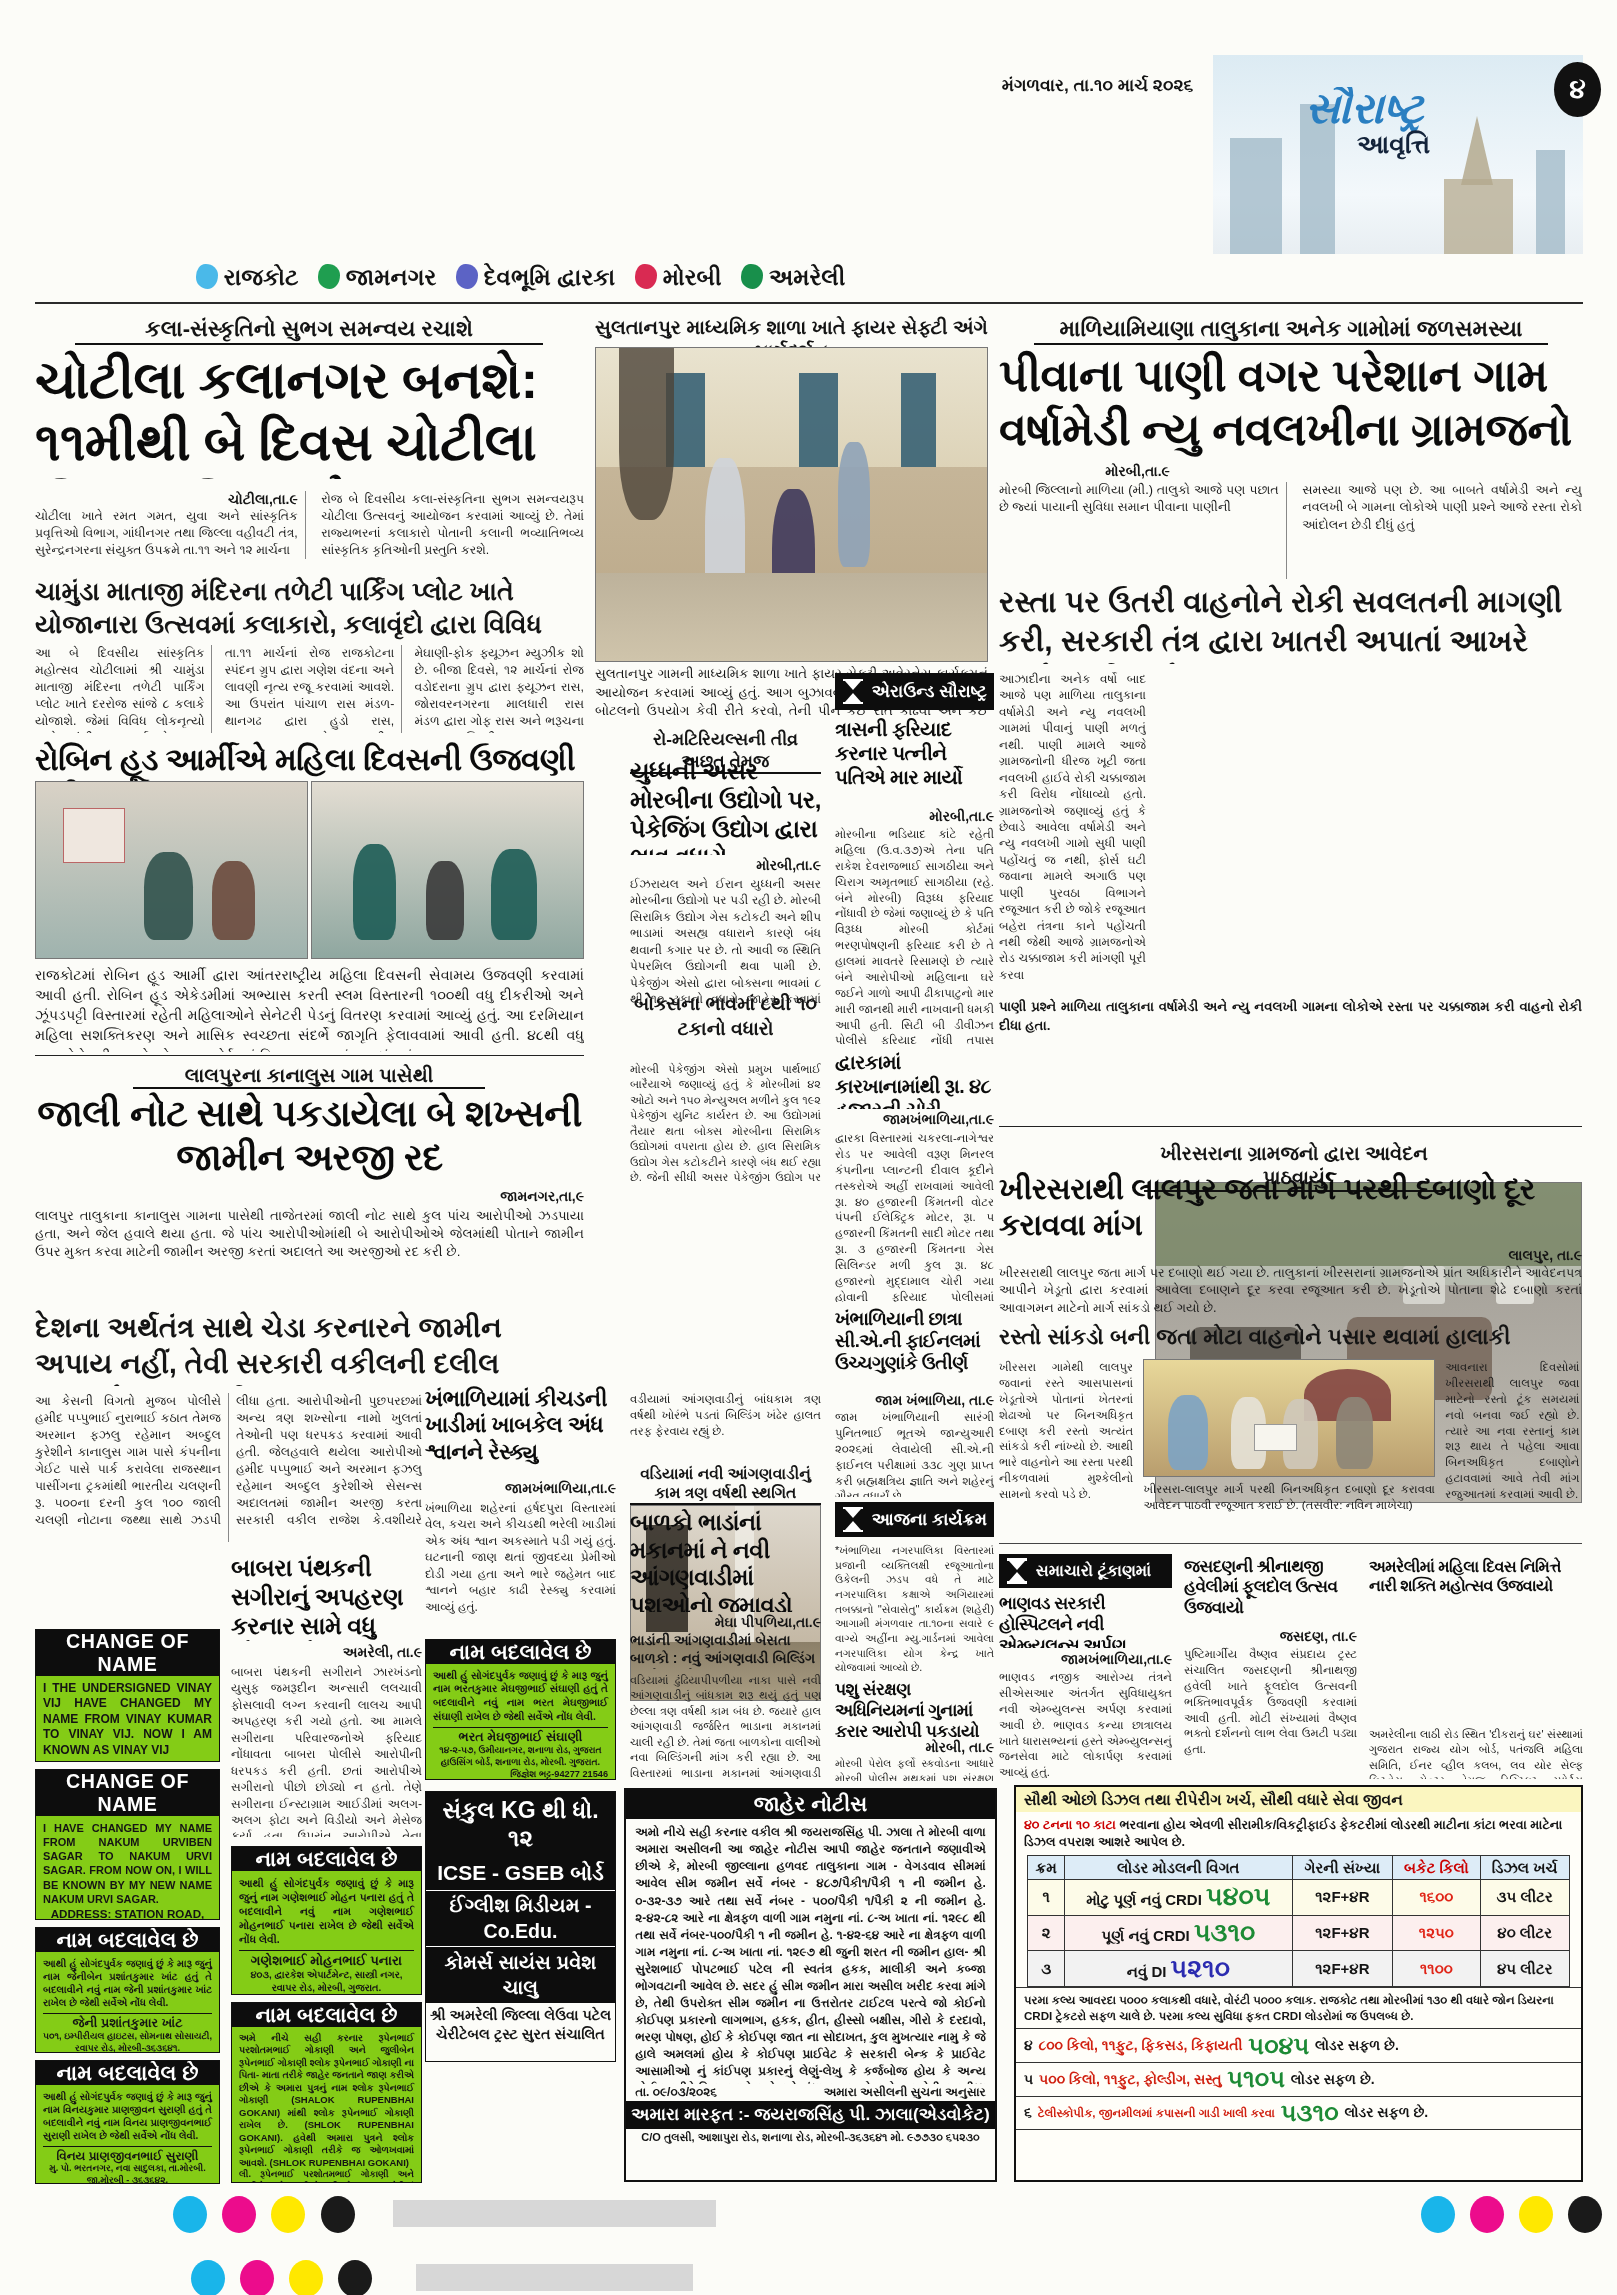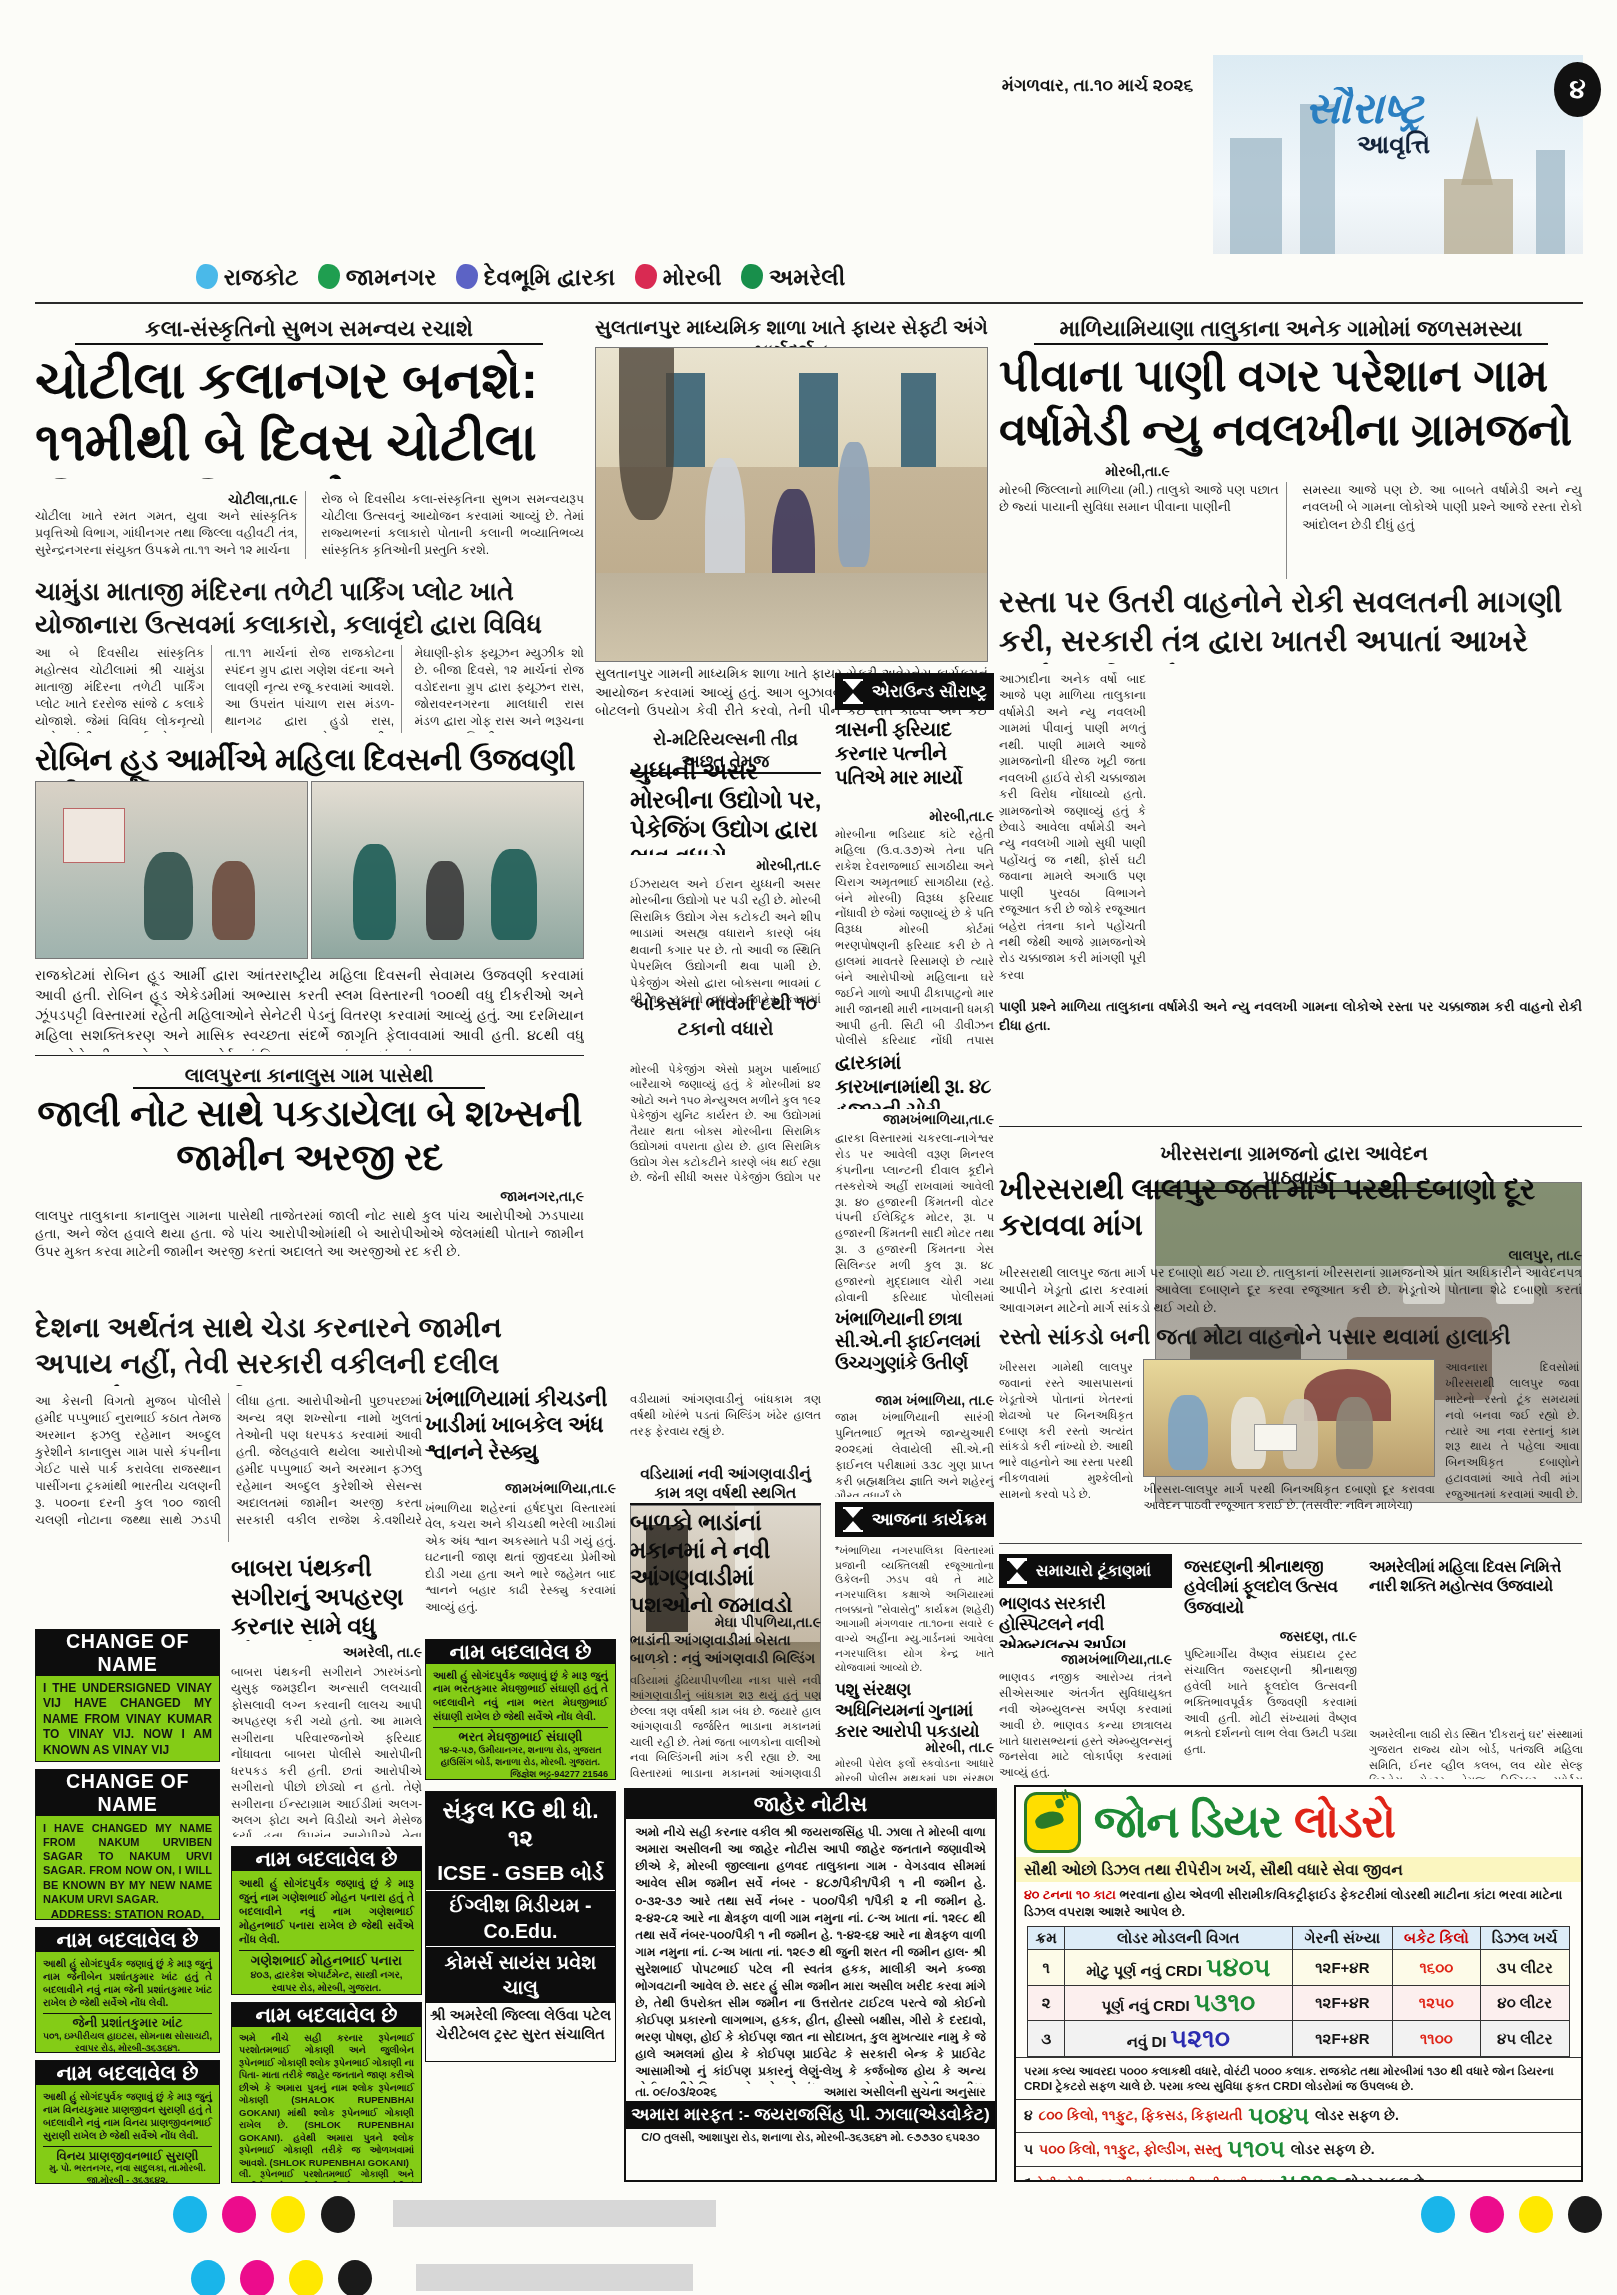--- a/index.html
+++ b/index.html
@@ -384,27 +384,20 @@
 
   <div class="abs hl left" style="left:1184px;top:1557px;width:173px;height:68px;font-size:17px;">જસદણની શ્રીનાથજી હવેલીમાં ફૂલદોલ ઉત્સવ ઉજવાયો</div>
   <div class="abs dl" style="left:1184px;top:1628px;width:173px;">જસદણ, તા.૯</div>
   <div class="abs body" style="left:1184px;top:1646px;width:173px;height:132px;font-size:11.6px;">પુષ્ટિમાર્ગીય વૈષ્ણવ સંપ્રદાય ટ્રસ્ટ સંચાલિત જસદણની શ્રીનાથજી હવેલી ખાતે ફૂલદોલ ઉત્સવની ભક્તિભાવપૂર્વક ઉજવણી કરવામાં આવી હતી. મોટી સંખ્યામાં વૈષ્ણવ ભક્તો દર્શનનો લાભ લેવા ઉમટી પડ્યા હતા.</div>
 
   <div class="abs hl left" style="left:1369px;top:1557px;width:214px;height:51px;font-size:16px;">અમરેલીમાં મહિલા દિવસ નિમિત્તે નારી શક્તિ મહોત્સવ ઉજવાયો</div>
 
   <div class="abs cap" style="left:1369px;top:1727px;width:214px;height:52px;font-size:11px;">અમરેલીના લાઠી રોડ સ્થિત 'દીકરાનું ઘર' સંસ્થામાં ગુજરાત રાજ્ય યોગ બોર્ડ, પતંજલિ મહિલા સમિતિ, ઈનર વ્હીલ કલબ, લવ યોર સેલ્ફ ફિટનેસ સેન્ટર તેમજ ડિસ્ટ્રિક્ટ સ્પોર્ટસ કોમ્પલેક્સ અમરેલીનાં સંયુક્ત ઉપક્રમે આંતરરાષ્ટ્રીય મહિલા દિવસની ઉજવણી કરવામાં આવી હતી. આ દરમિયાન આશરે ૧૩ જેટલી વિવિધ કૃતિ સાથે સાંસ્કૃતિક કાર્યક્રમ રજૂ કરવામાં આવ્યા હતા. ૪૦૦થી વધુ લોકોએ આ કાર્યક્રમ માણ્યો હતો.</div>
 
   <div class="abs jd" style="left:1014px;top:1785px;width:569px;height:397px;">
-    <div class="jd-head">
-      <div class="jd-logo">
-          <div class="deer"></div>
-        </div>
-      <span class="jd-t1">જોન ડિયર</span>
-      <span class="jd-t2">લોડરો</span>
-    </div>
     <div class="jd-tag">સૌથી ઓછો ડિઝલ તથા રીપેરીગ ખર્ચ, સૌથી વધારે સેવા જીવન</div>
     <div class="jd-intro">
       <b>૪૦ ટનના ૧૦ કાટા</b>
       <span>ભરવાના હોય એવળી સીરામીક/વિકટ્રીફાઈડ ફેકટરીમાં લોડરથી માટીના કાંટા ભરવા માટેના ડિઝલ વપરાશ આશરે આપેલ છે.</span>
     </div>
     <table class="jdt">
       <tbody>
           <tr>
         <th>ક્રમ</th>
         <th>લોડર મોડલની વિગત</th>

